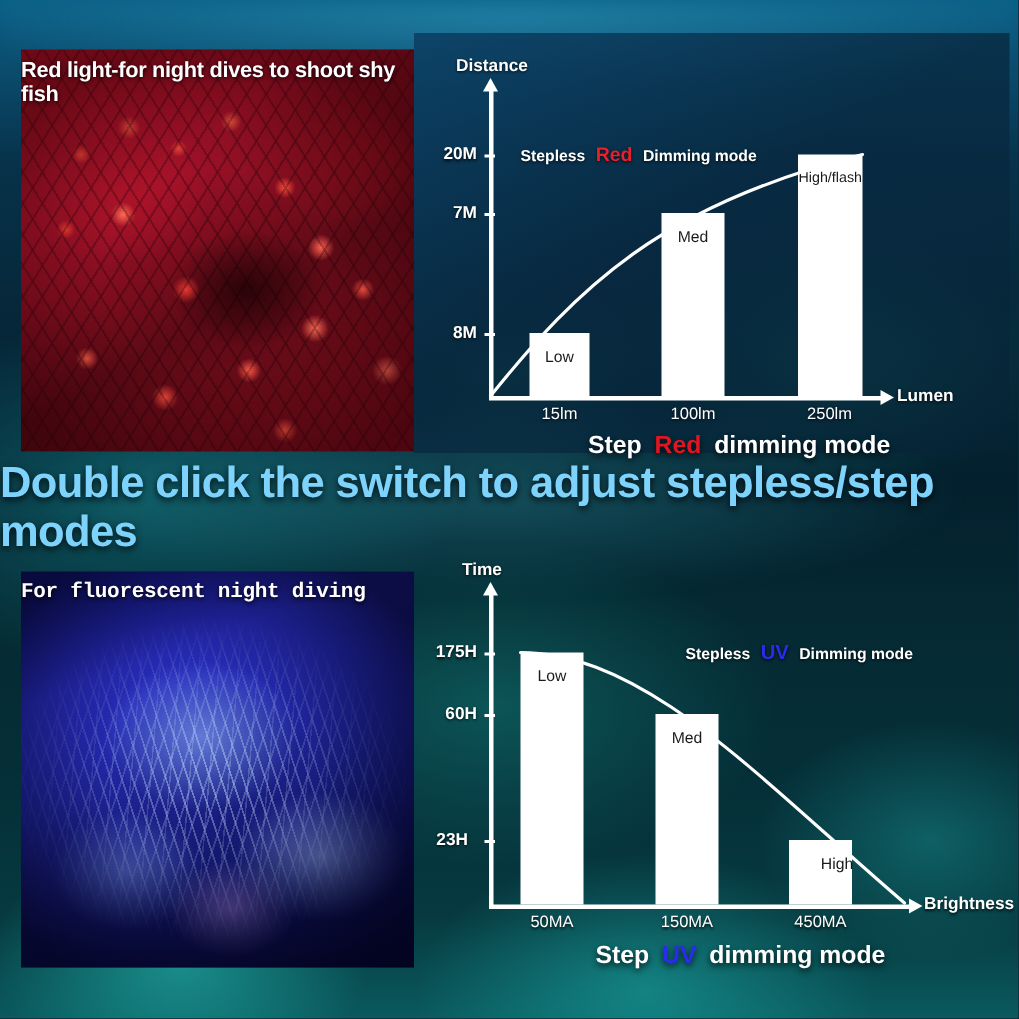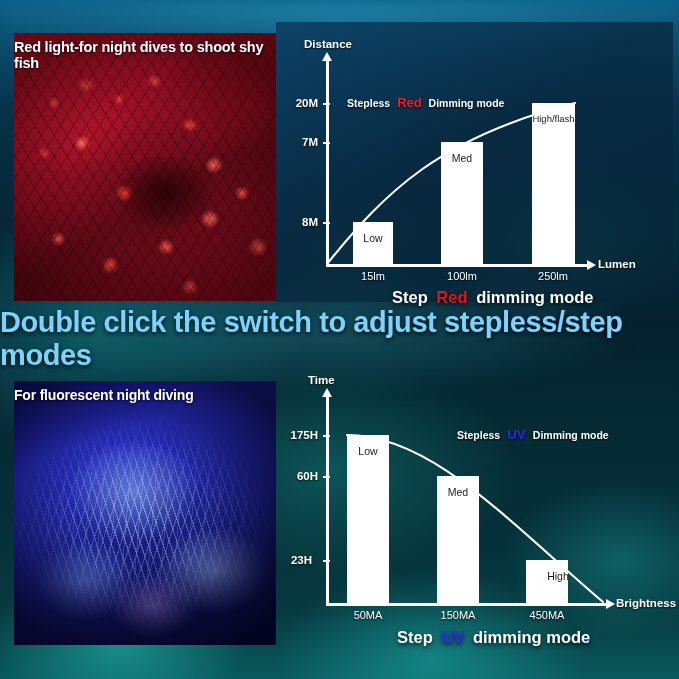--- a/index.html
+++ b/index.html
@@ -76,21 +76,21 @@
       repeating-linear-gradient(108deg, rgba(185,215,255,.40) 0 1.2px, rgba(0,0,0,0) 1.2px 9px),
       repeating-linear-gradient(95deg, rgba(225,240,255,.30) 0 1px, rgba(0,0,0,0) 1px 13px);
     -webkit-mask-image:radial-gradient(ellipse 150px 120px at 48% 52%, #000 10%, rgba(0,0,0,.35) 60%, rgba(0,0,0,0) 92%);
     mask-image:radial-gradient(ellipse 150px 120px at 48% 52%, #000 10%, rgba(0,0,0,.35) 60%, rgba(0,0,0,0) 92%);}
   .photo-uv .vig{position:absolute;inset:0;
     background:radial-gradient(ellipse 175px 155px at 48% 50%, rgba(0,0,0,0) 40%, rgba(2,2,26,.75) 100%);}
 
   .photo-cap{position:absolute;left:0;right:0;top:6px;text-align:left;
     color:#fff;font-weight:700;font-size:14.5px;letter-spacing:-.2px;
     text-shadow:0 1px 3px rgba(0,0,0,.85);z-index:4;}
-  .photo-cap.uv{font-size:14px;}
+  .photo-cap.uv{font-size:14px;font-family:Liberation Mono, monospace;}
 
   
   .banner{position:absolute;left:0;right:0;top:319px;height:40px;
     display:flex;align-items:center;justify-content:center;
     color:#7dd3fc;font-weight:700;font-size:29px;letter-spacing:-.4px;
     text-shadow:0 2px 5px rgba(0,0,0,.8);}
 
   
   .chart{position:absolute;}
   .chart-top{left:290px;top:30px;width:385px;height:275px;margin-top:12px;}

